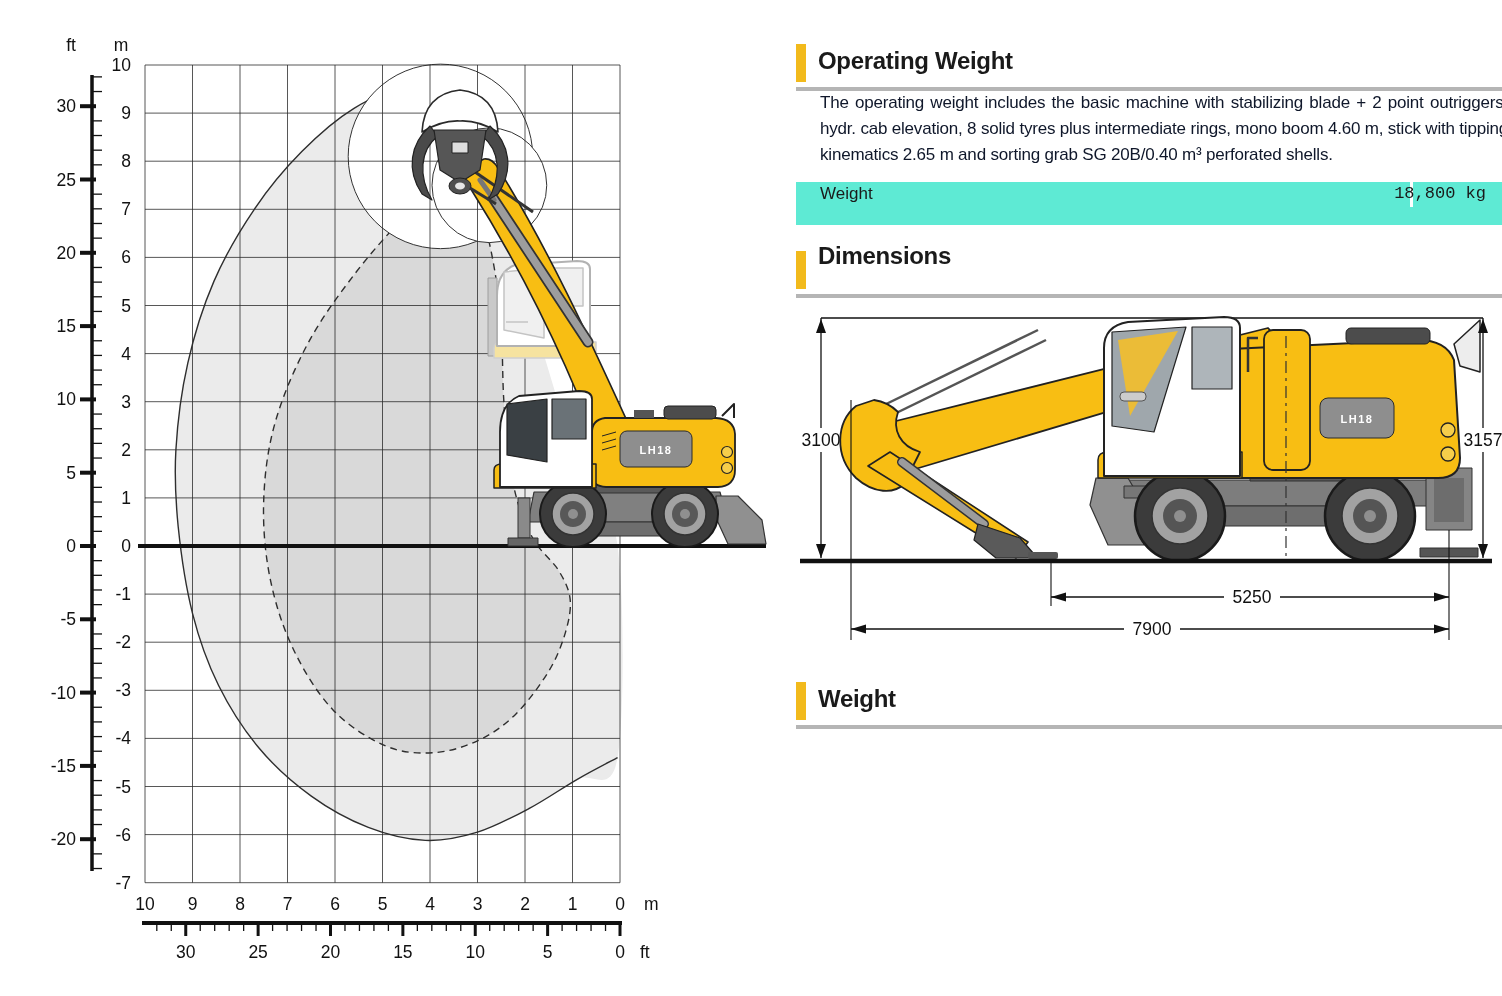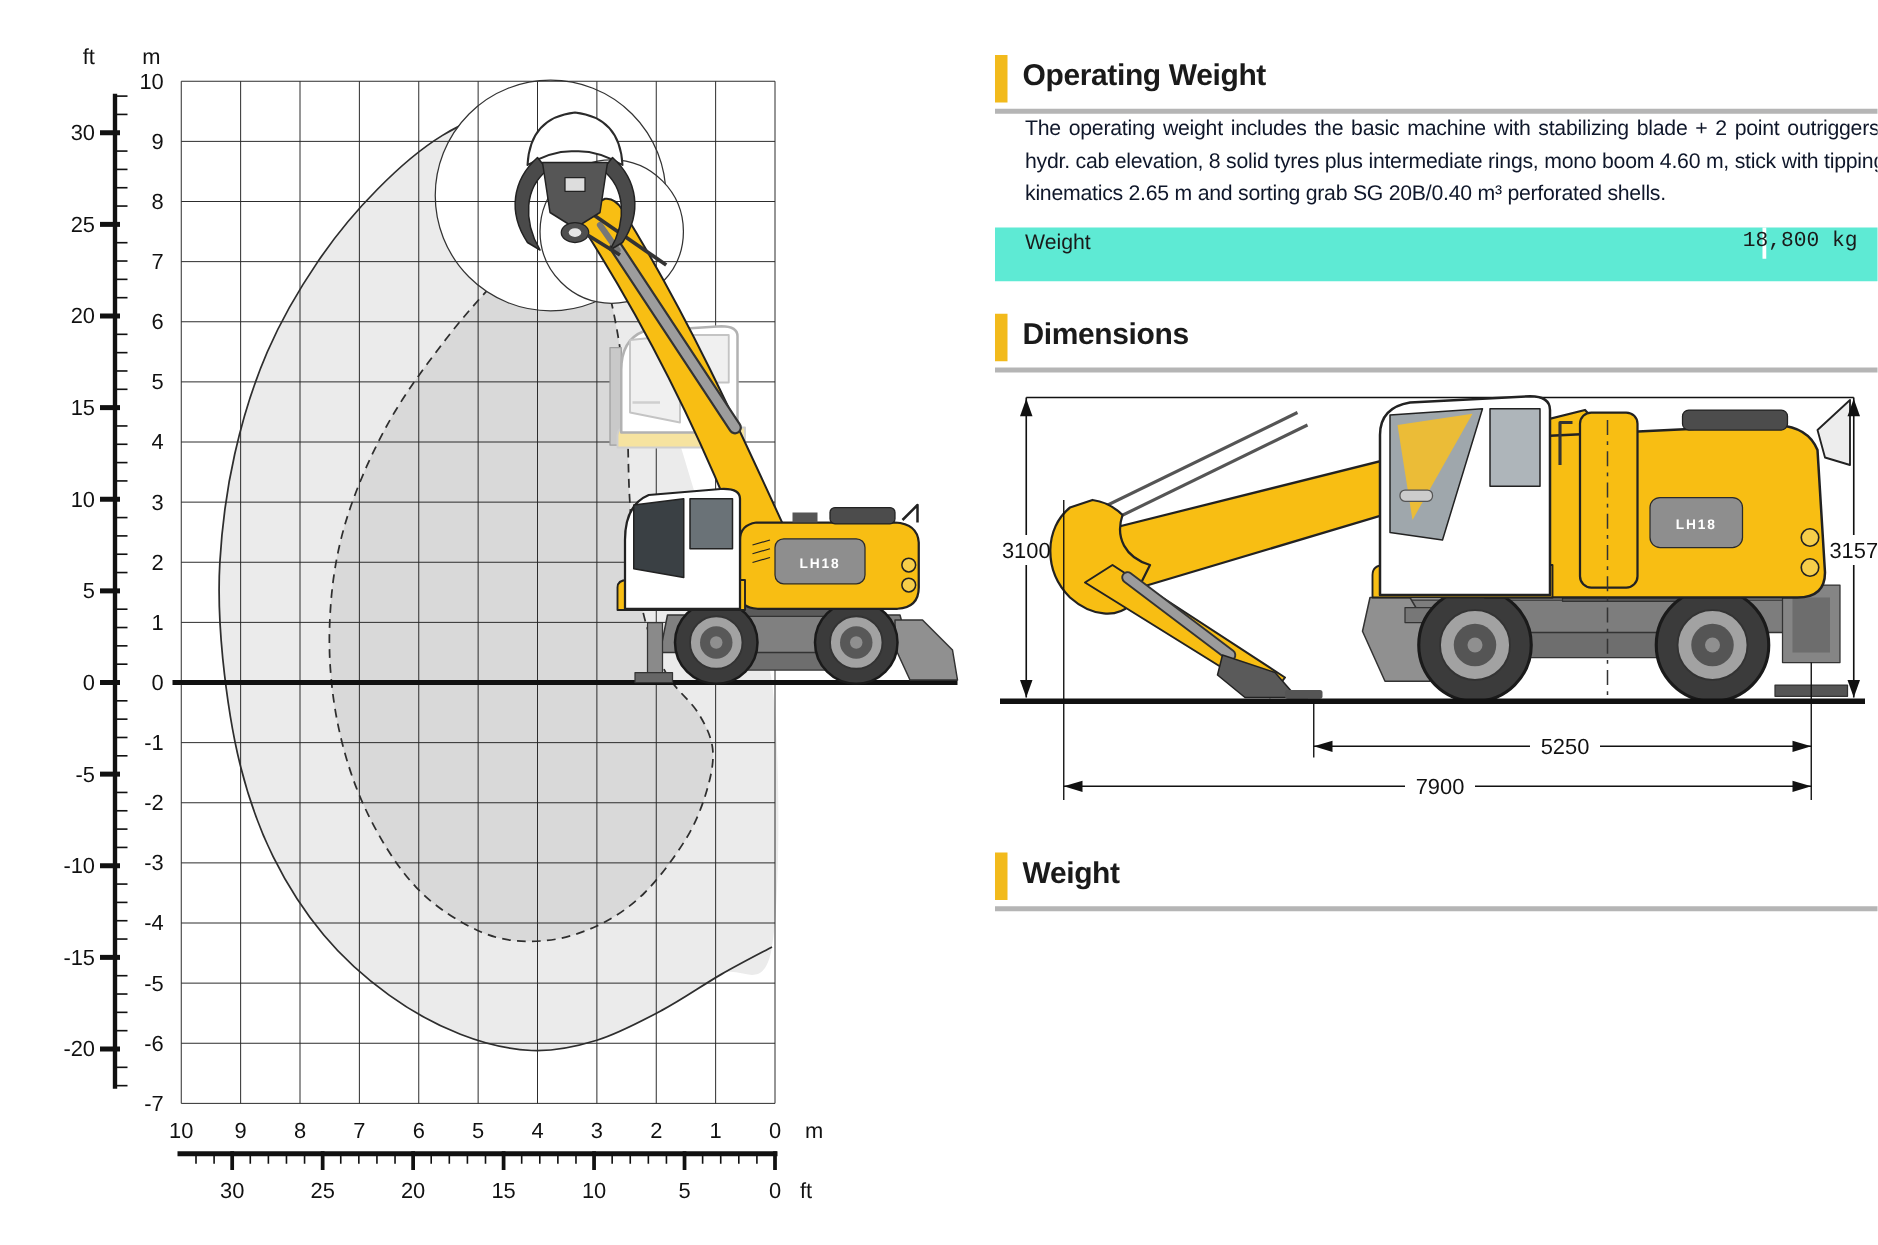--- a/index.html
+++ b/index.html
@@ -279,21 +279,21 @@
   <h2 class="sec-title" style="left:790px;top:47px;margin:0">Operating Weight</h2>
   <div class="sec-rule" style="left:768px;top:87px"></div>
   <p class="sec-body" style="left:792px;top:90px;margin:0">The operating weight includes the basic machine with stabilizing blade + 2 point outriggers, hydr. cab elevation, 8 solid tyres plus intermediate rings, mono boom 4.60 m, stick with tipping kinematics 2.65 m and sorting grab SG 20B/0.40 m³ perforated shells.</p>
   <div id="weight-row">
     <span class="lbl">Weight</span>
     <span class="divider"></span>
     <span class="val">18,800 kg</span>
   </div>
 
   <div class="accent-bar" style="left:768px;top:251px"></div>
-  <h2 class="sec-title" style="left:790px;top:254px;margin:0">Dimensions</h2>
+  <h2 class="sec-title" style="left:790px;top:242px;margin:0">Dimensions</h2>
   <div class="sec-rule" style="left:768px;top:294px"></div>
 
   <svg id="dims-svg" style="left:766px;top:296px" width="716" height="372" viewBox="766 296 716 372">
     <g stroke-linejoin="round">
 
       <line x1="793" y1="318" x2="1455" y2="318" stroke="#111" stroke-width="1.3"></line>
 
       <g>
         <polygon points="856,424 1240,328 1266,356 884,470" fill="#F8BE13" stroke="#222" stroke-width="1.8"></polygon>
         <line x1="850" y1="408" x2="1010" y2="330" stroke="#555" stroke-width="2.5"></line>

